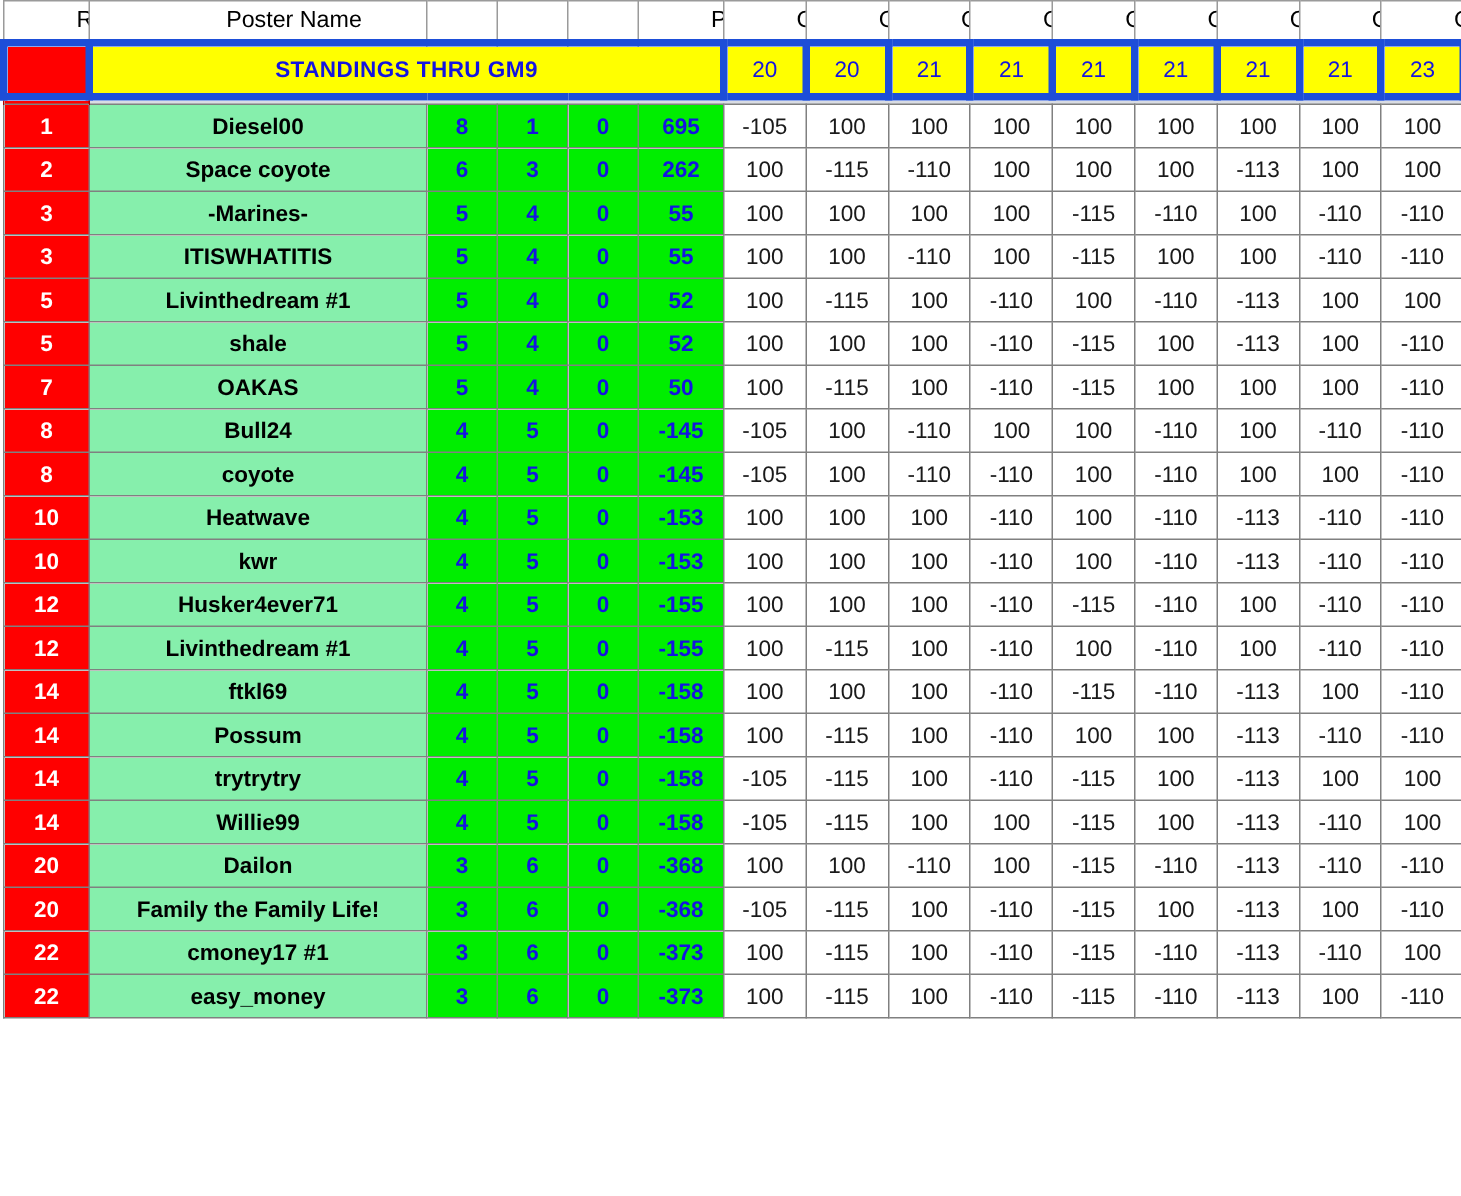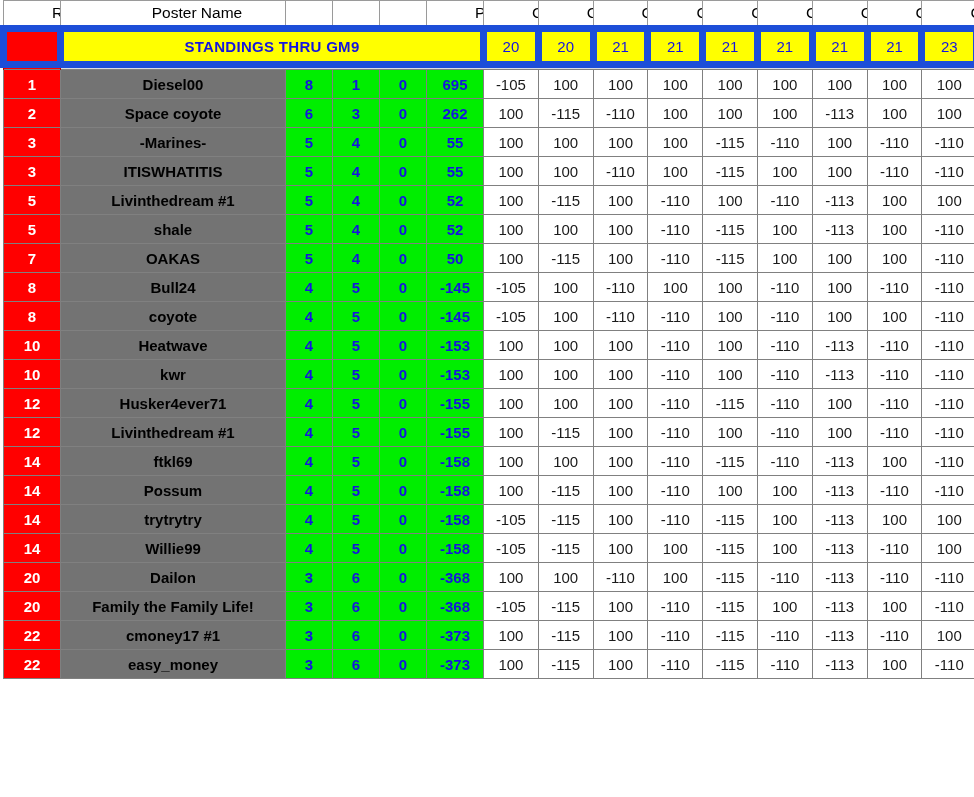--- a/index.html
+++ b/index.html
@@ -51,21 +51,21 @@
     font-size: 15.5px;
     height: 28px;
     border: 1px solid #9a9a9a;
     padding-left: 48px;
   }
   th.h-name { font-size: 16px; }
 
   
   tr.banner-row td {
     height: 36px;
-    border: 7px solid #1d4ed8;
+    border: 5px solid #1d4ed8;
   }
   td.banner-rank {
     background: #ff0000;
   }
   td.banner-title {
     background: #ffff00;
     color: #1414e0;
     font-weight: bold;
     font-size: 22px;
     letter-spacing: 0.3px;
@@ -78,21 +78,21 @@
 
   
   td.rank-cell {
     background: #ff0000;
     color: #ffffff;
     font-weight: bold;
     font-size: 16px;
     border-color: #b00000;
   }
   td.name-cell {
-    background: #737373;
+    background: #86efac;
     color: #000000;
     font-weight: bold;
     font-size: 15.5px;
     text-align: left;
     padding-left: 10px;
     border-color: #9a9a9a;
   }
   td.stat-cell {
     background: #00ee00;
     color: #1414e0;

